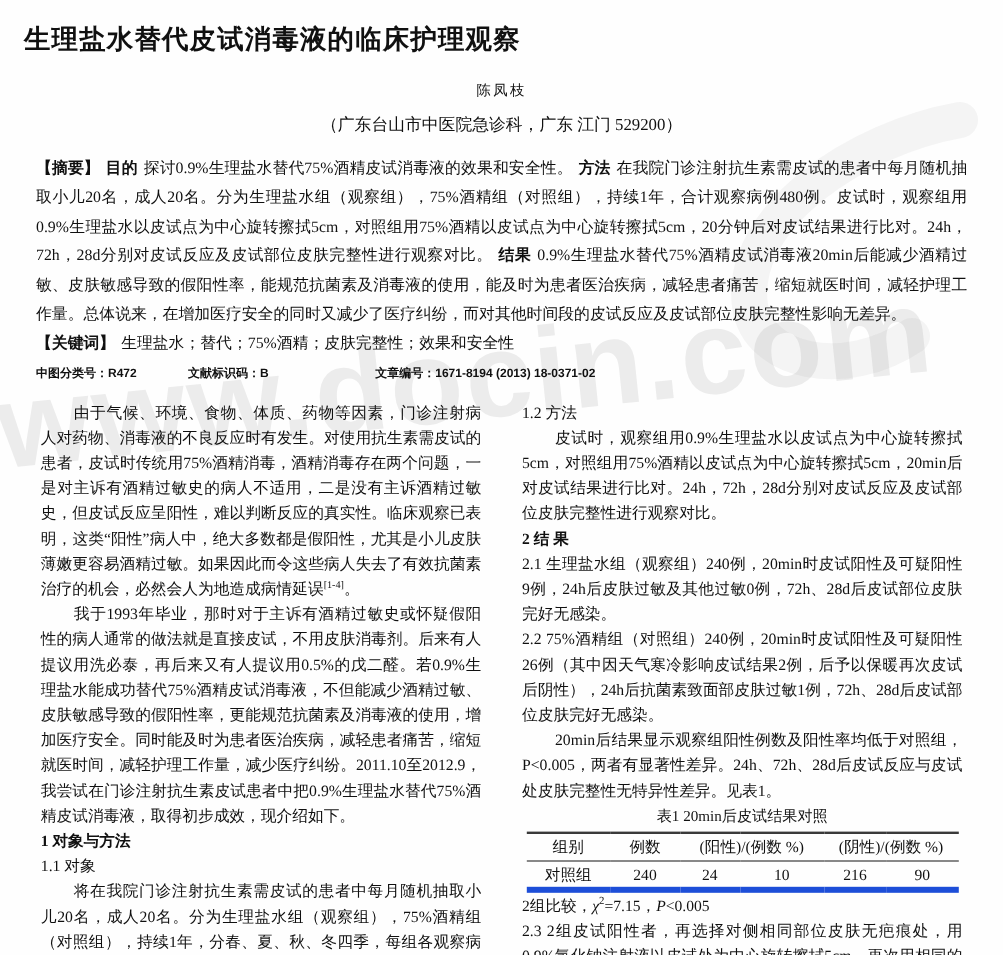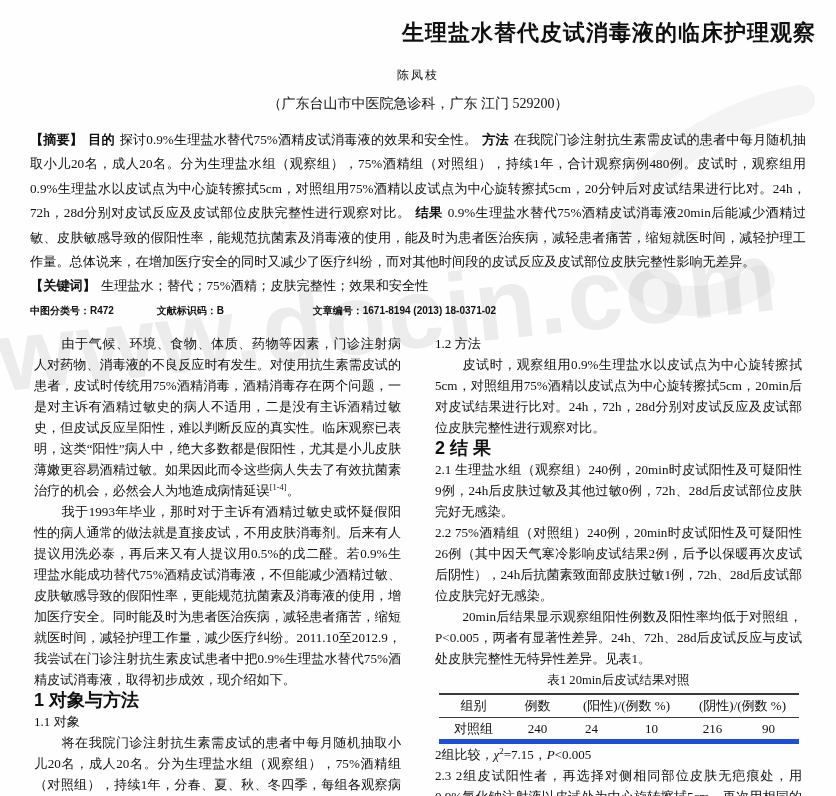--- a/index.html
+++ b/index.html
@@ -19,21 +19,21 @@
     font-family:"Liberation Sans","DejaVu Sans",sans-serif;
     font-weight:bold;font-size:100px;letter-spacing:2px;white-space:nowrap;
     color:rgba(110,110,110,0.12);
     transform:rotate(-6deg);transform-origin:left top;
   }
   .wm-swirl{position:absolute;top:85px;left:545px;opacity:0.55;}
   
   .content{position:relative;z-index:1;}
   .hei{font-family:"Liberation Sans","DejaVu Sans",sans-serif;font-weight:bold;}
   .doc-title{
-    margin:18px 20px 0;text-align:right;
+    margin:18px 20px 0;text-align:left;
     font-family:"Liberation Sans","DejaVu Sans",sans-serif;
     font-weight:bold;font-size:22px;letter-spacing:1px;
   }
   .author{margin-top:19px;text-align:center;font-size:12px;letter-spacing:2px;}
   .affiliation{margin-top:11px;text-align:center;font-size:14px;}
   .abstract-block{margin:15px 30px 0;font-size:13.2px;line-height:24.4px;text-align:justify;}
   .abstract-block p{margin:0;}
   .lbl{margin-right:5px;margin-top:34px;}
   .lbl-mid{margin:0 5px;}
   .meta-line{
@@ -42,22 +42,22 @@
     white-space:nowrap;
   }
   .meta-item2{margin-left:40px;}
   .meta-item3{margin-left:86px;}
   
   .columns{display:flex;gap:34px;margin:15px 34px 0;}
   .col{width:367px;font-size:13.1px;line-height:21px;text-align:justify;}
   .col p{margin:0;}
   .indent{text-indent:2.1em;}
   .sec-h{
-    font-family:Liberation Sans, sans-serif;
-    font-weight:bold;font-size:18px;line-height:21px;margin:0;
+    font-family:Liberation Serif, serif;
+    font-weight:bold;font-size:13px;line-height:21px;margin:0;
   }
   sup.ref{font-size:8.5px;line-height:0;vertical-align:super;}
   
   .tbl-caption{text-align:center;font-size:12.6px;line-height:22px;margin:1px 0 0;}
   table.results{
     width:360px;margin:2px auto 0;border-collapse:collapse;
     font-size:13px;text-align:center;
   }
   table.results th{
     font-weight:normal;

